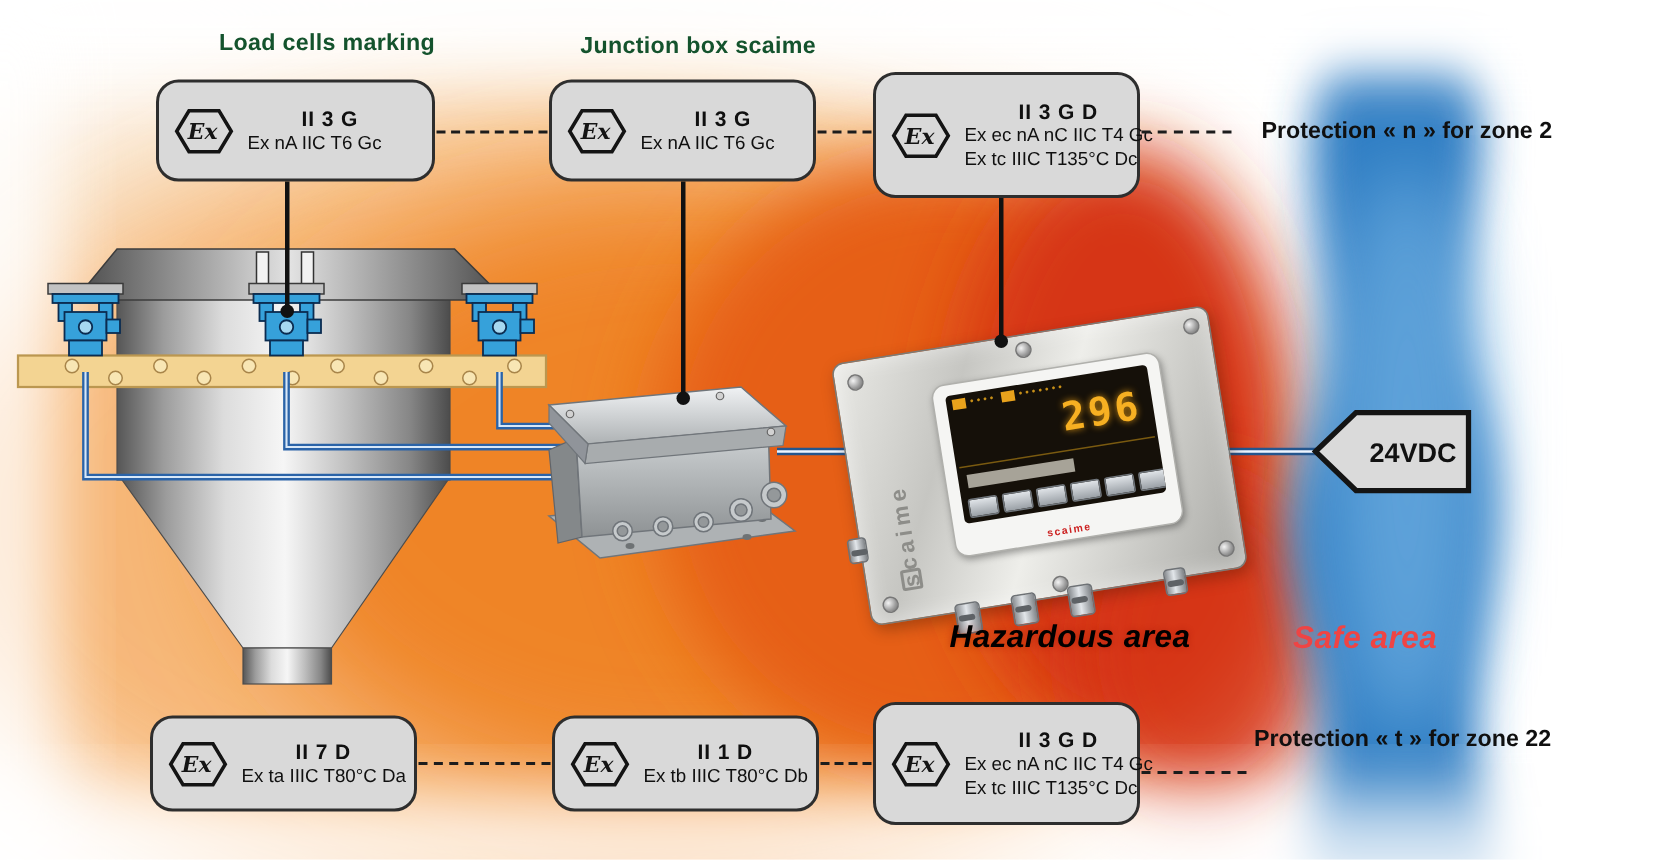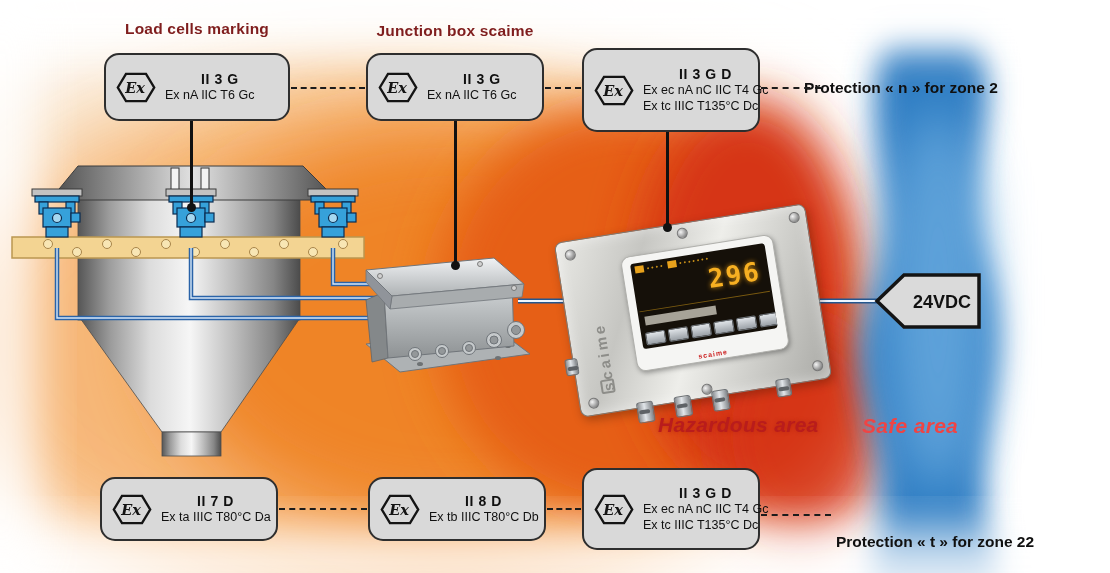--- a/index.html
+++ b/index.html
@@ -12,27 +12,27 @@
 
   .callout{
     position:absolute;background:#d9d9d9;border:2px solid #2e2e2e;border-radius:15px;
     display:flex;align-items:center;gap:9px;padding:4px 10px;box-sizing:border-box;z-index:3;
   }
   .callout .cat{font-weight:700;font-size:14px;color:#101010;letter-spacing:.6px;margin-left:36px;}
   .callout .code{font-size:12.5px;color:#101010;line-height:1.3;white-space:nowrap;}
   .exlogo{flex:0 0 auto;}
   .exlogo text{font-family:"DejaVu Serif",serif;font-style:italic;font-weight:700;font-size:16px;fill:#141414;}
 
-  .mtitle{position:absolute;font-weight:700;font-size:15.5px;color:#7f1d1d;text-align:center;z-index:3;letter-spacing:.2px;white-space:nowrap;}
+  .mtitle{position:absolute;font-weight:700;font-size:15.5px;color:#14532d;text-align:right;z-index:3;letter-spacing:.2px;white-space:nowrap;}
   .note{position:absolute;font-weight:700;font-size:15.5px;color:#101010;z-index:3;white-space:nowrap;}
   .dash{position:absolute;border-top:2px dashed #1c1c1c;z-index:3;}
   .vline{position:absolute;width:3px;background:#111;z-index:3;}
   .vdot{position:absolute;width:9px;height:9px;border-radius:50%;background:#111;z-index:3;}
   .arealabel{position:absolute;font-style:italic;font-weight:700;font-size:21px;z-index:3;letter-spacing:.3px;white-space:nowrap;}
-  #hazard-label{color:#b91c1c;text-shadow:0 0 4px rgba(150,20,0,.4);margin-left:25px;}
+  #hazard-label{color:#000000;text-shadow:0 0 4px rgba(150,20,0,.4);}
   #safe-label{color:#ef4444;}
 
   
   #enod{
     position:absolute;left:566px;top:222px;width:252px;height:175px;z-index:2;
     transform:rotate(-9deg);border-radius:8px;border:1px solid #7a7a76;
     background:linear-gradient(115deg,#e9e9e5 0%,#c6c6c2 28%,#eeeeea 52%,#a9a9a5 100%);
     box-shadow:2px 4px 10px rgba(60,20,0,.35), inset 0 0 14px rgba(255,255,255,.5);
   }
   .screw{position:absolute;width:9px;height:9px;border-radius:50%;
@@ -297,57 +297,57 @@
       <polygon points="2,18 11,3 33,3 42,18 33,33 11,33" fill="none" stroke="#141414" stroke-width="2.6"></polygon>
       <text x="21" y="24" text-anchor="middle">Ex</text>
     </svg>
     <div class="callout-text">
       <div class="cat">II 3 G D</div>
       <div class="code">Ex ec nA nC IIC T4 Gc</div>
       <div class="code">Ex tc IIIC T135°C Dc</div>
     </div>
   </div>
 
-  <div class="note" style="left:804px;top:79px;text-align:center;">Protection « n » for zone 2</div>
+  <div class="note" style="left:841px;top:79px;text-align:center;">Protection « n » for zone 2</div>
 
   <div class="callout" style="left:100px;top:477px;width:178px;height:64px;">
     <svg class="exlogo" width="40" height="33" viewBox="0 0 44 36">
       <polygon points="2,18 11,3 33,3 42,18 33,33 11,33" fill="none" stroke="#141414" stroke-width="2.6"></polygon>
       <text x="21" y="24" text-anchor="middle">Ex</text>
     </svg>
     <div class="callout-text">
       <div class="cat">II 7 D</div>
       <div class="code">Ex ta IIIC T80°C Da</div>
     </div>
   </div>
 
   <div class="callout" style="left:368px;top:477px;width:178px;height:64px;">
     <svg class="exlogo" width="40" height="33" viewBox="0 0 44 36">
       <polygon points="2,18 11,3 33,3 42,18 33,33 11,33" fill="none" stroke="#141414" stroke-width="2.6"></polygon>
       <text x="21" y="24" text-anchor="middle">Ex</text>
     </svg>
     <div class="callout-text">
-      <div class="cat">II 8 D</div>
+      <div class="cat">II 1 D</div>
       <div class="code">Ex tb IIIC T80°C Db</div>
     </div>
   </div>
 
   <div class="callout" style="left:582px;top:468px;width:178px;height:82px;">
     <svg class="exlogo" width="40" height="33" viewBox="0 0 44 36">
       <polygon points="2,18 11,3 33,3 42,18 33,33 11,33" fill="none" stroke="#141414" stroke-width="2.6"></polygon>
       <text x="21" y="24" text-anchor="middle">Ex</text>
     </svg>
     <div class="callout-text">
       <div class="cat">II 3 G D</div>
       <div class="code">Ex ec nA nC IIC T4 Gc</div>
       <div class="code">Ex tc IIIC T135°C Dc</div>
     </div>
   </div>
 
-  <div class="note" style="left:836px;top:533px;">Protection « t » for zone 22</div>
+  <div class="note" style="left:836px;top:484px;">Protection « t » for zone 22</div>
 
   <div class="dash" style="left:291px;top:87px;width:74px;"></div>
   <div class="dash" style="left:545px;top:87px;width:36px;"></div>
   <div class="dash" style="left:761px;top:87px;width:60px;"></div>
   <div class="dash" style="left:279px;top:508px;width:88px;"></div>
   <div class="dash" style="left:547px;top:508px;width:34px;"></div>
   <div class="dash" style="left:761px;top:514px;width:70px;"></div>
 
   <div class="vline" style="left:190px;top:121px;height:85px;"></div>
   <div class="vdot" style="left:187px;top:203px;"></div>

